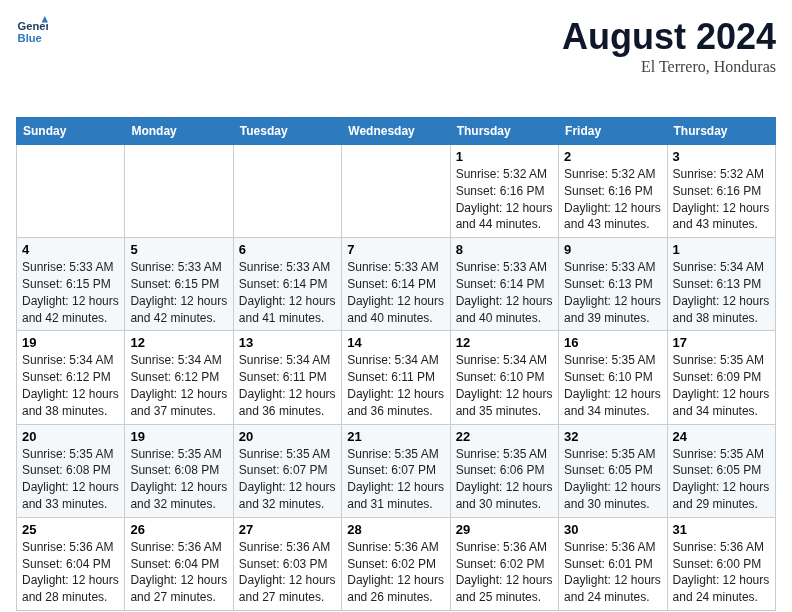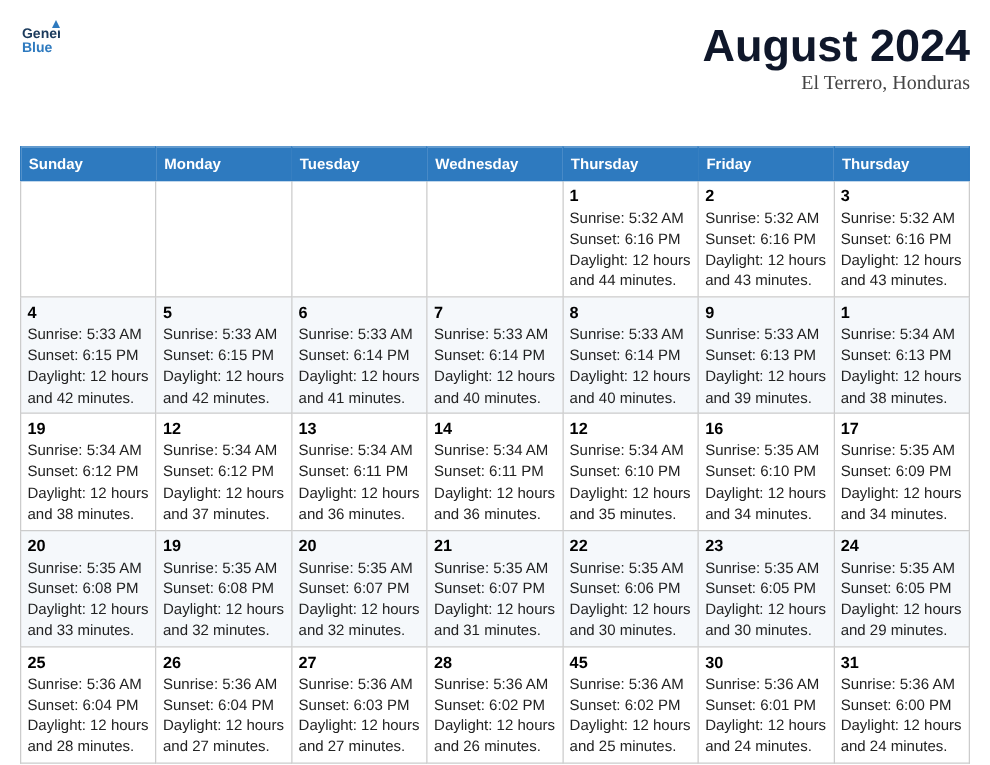--- a/index.html
+++ b/index.html
@@ -268,21 +268,21 @@
 and 31 minutes.</div>
         </td>
         <td>
           <span class="day-num">22</span>
           <div class="day-info" style="white-space: pre-line;">Sunrise: 5:35 AM
 Sunset: 6:06 PM
 Daylight: 12 hours
 and 30 minutes.</div>
         </td>
         <td>
-          <span class="day-num">23</span>
+          <span class="day-num">32</span>
           <div class="day-info" style="white-space: pre-line;">Sunrise: 5:35 AM
 Sunset: 6:05 PM
 Daylight: 12 hours
 and 30 minutes.</div>
         </td>
         <td>
           <span class="day-num">24</span>
           <div class="day-info" style="white-space: pre-line;">Sunrise: 5:35 AM
 Sunset: 6:05 PM
 Daylight: 12 hours
@@ -312,21 +312,21 @@
 and 27 minutes.</div>
         </td>
         <td>
           <span class="day-num">28</span>
           <div class="day-info" style="white-space: pre-line;">Sunrise: 5:36 AM
 Sunset: 6:02 PM
 Daylight: 12 hours
 and 26 minutes.</div>
         </td>
         <td>
-          <span class="day-num">45</span>
+          <span class="day-num">29</span>
           <div class="day-info" style="white-space: pre-line;">Sunrise: 5:36 AM
 Sunset: 6:02 PM
 Daylight: 12 hours
 and 25 minutes.</div>
         </td>
         <td>
           <span class="day-num">30</span>
           <div class="day-info" style="white-space: pre-line;">Sunrise: 5:36 AM
 Sunset: 6:01 PM
 Daylight: 12 hours

